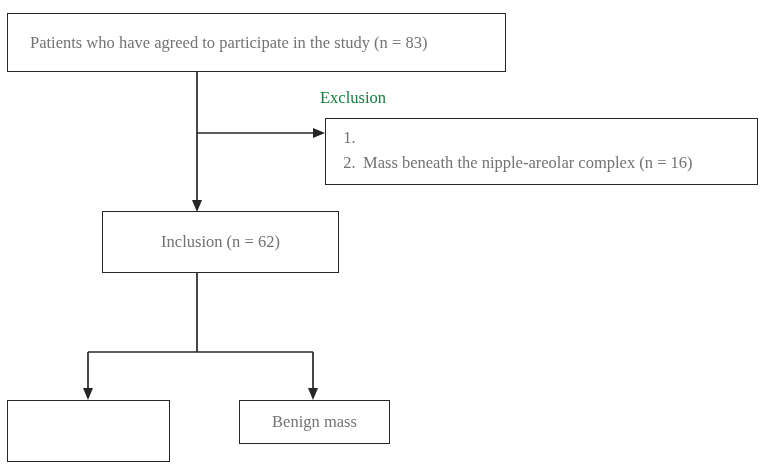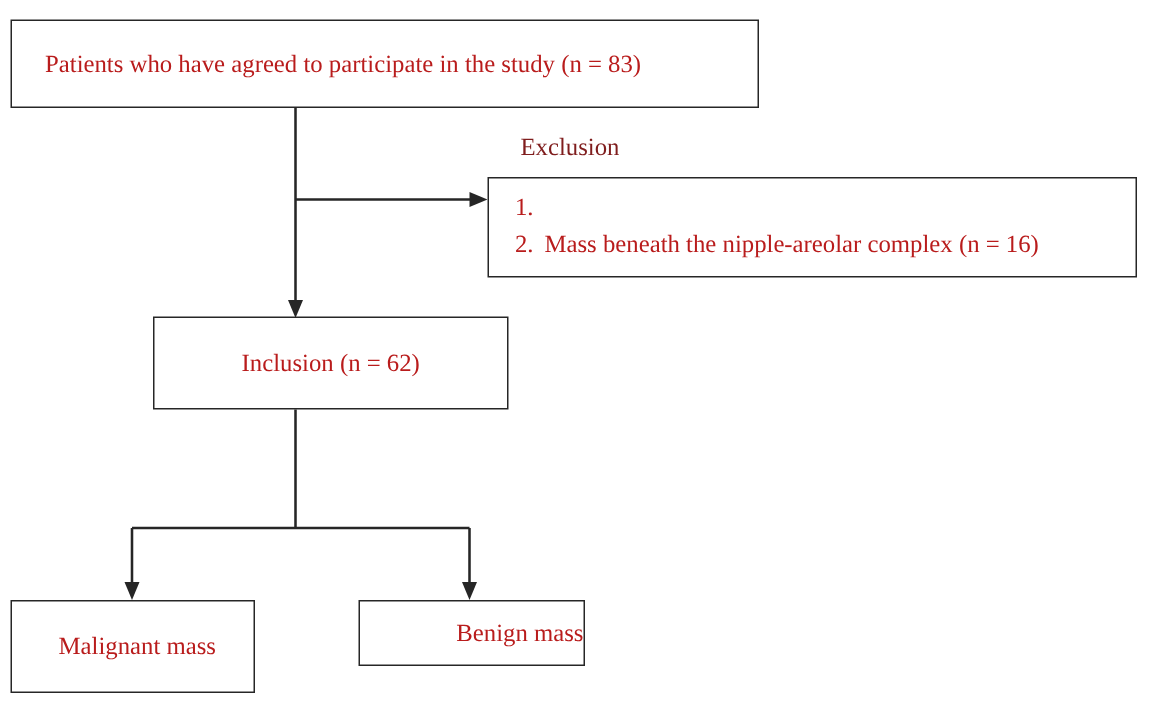--- a/index.html
+++ b/index.html
@@ -20,21 +20,21 @@
     position: absolute;
     box-sizing: border-box;
     border: 1.6px solid #262626;
     background: #ffffff;
     display: flex;
     align-items: center;
     justify-content: center;
     text-align: center;
     font-size: 16.5px;
     line-height: 1.28;
-    color: #b91c1c;
+    color: #737373;
   }
   #node-enrolled {
     left: 7px;
     top: 13px;
     width: 499px;
     height: 59px;
     justify-content: flex-start;
     padding-left: 22px;
     text-align: left;
   }
@@ -58,33 +58,32 @@
     width: 163px;
     height: 62px;
     flex-direction: column;
     padding-left: 6px;
   }
   #node-benign {
     left: 239px;
     top: 400px;
     width: 151px;
     height: 44px;
-    flex-direction: row;
-    justify-content: flex-end;
+    flex-direction: column;
   }
   .node-line {
     display: block;
     white-space: nowrap;
   }
   .excl-label {
     position: absolute;
-    left: 347px;
+    left: 320px;
     top: 88px;
     font-size: 16.5px;
-    color: #7f1d1d;
+    color: #15803d;
     white-space: nowrap;
   }
   .excl-list {
     margin: 0;
     padding: 0;
     list-style: none;
   }
   .excl-item {
     display: flex;
     align-items: baseline;
@@ -134,21 +133,20 @@
         <span>Mass beneath the nipple-areolar complex (n = 16)</span>
       </li>
     </ul>
   </div>
 
   <div class="node" id="node-inclusion">
     <span class="node-line">Inclusion (n = 62)</span>
   </div>
 
   <div class="node" id="node-malignant">
-    <span class="node-line">Malignant mass</span>
   </div>
 
   <div class="node" id="node-benign">
     <span class="node-line">Benign mass</span>
   </div>
 
   <svg class="edges" viewBox="0 0 766 471">
     <line x1="197" y1="72" x2="197" y2="205"></line>
     <polygon points="197,212 192,200 202,200"></polygon>
 

